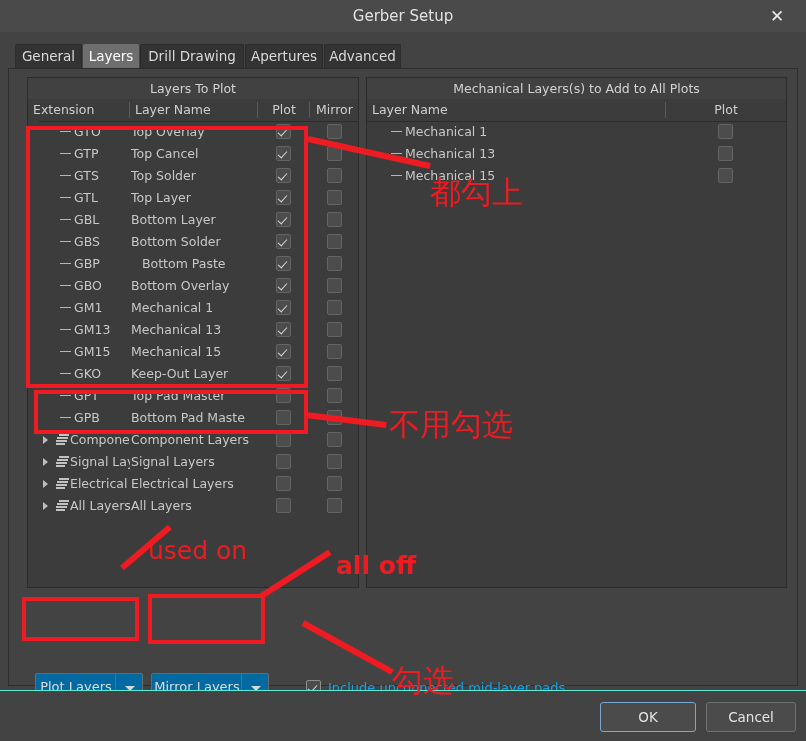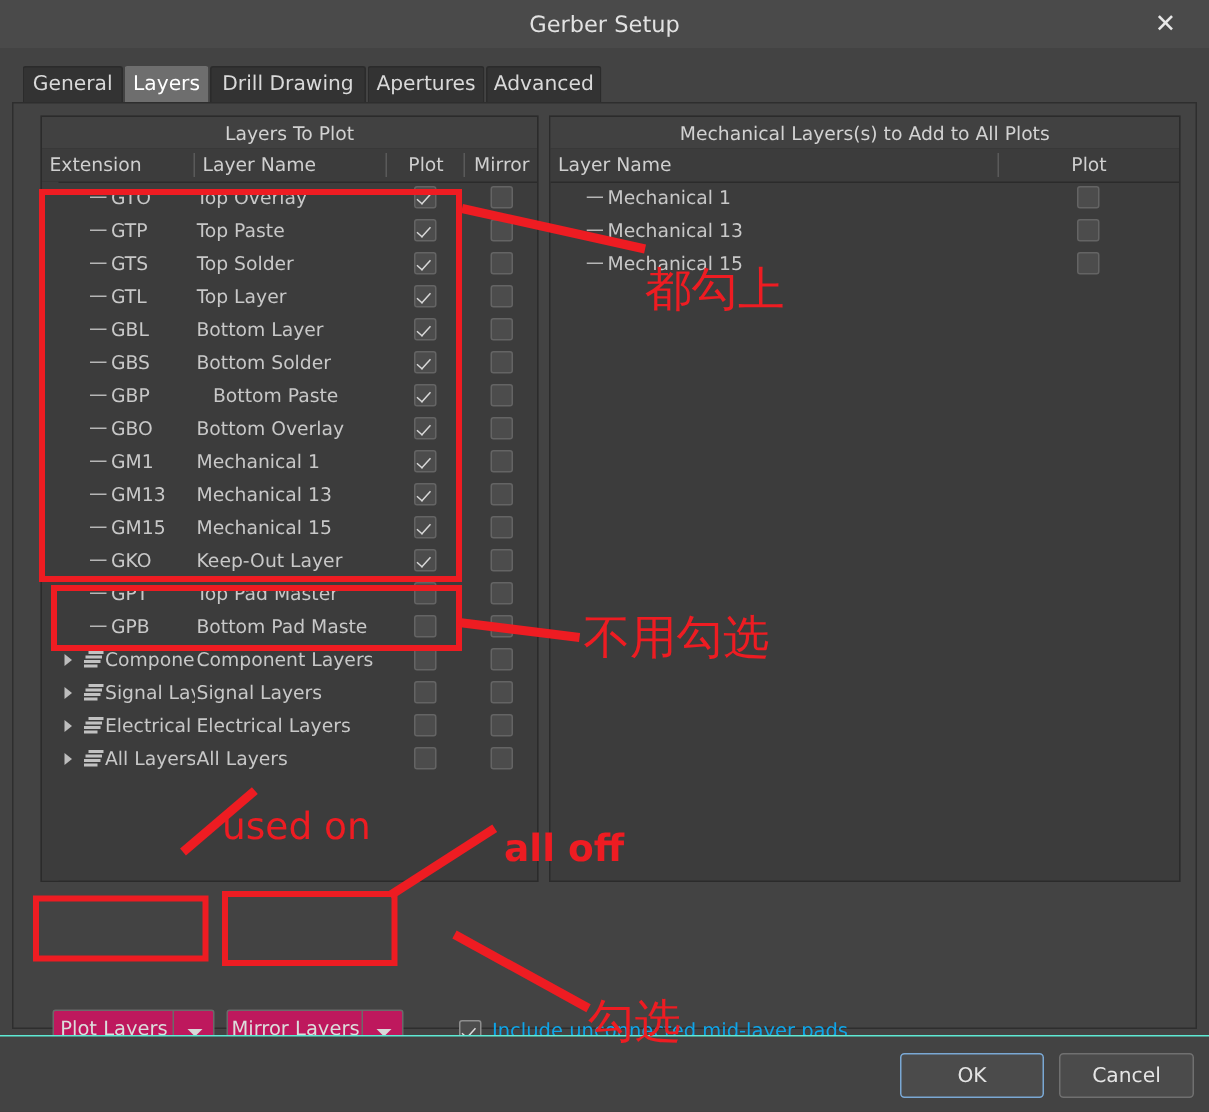--- a/index.html
+++ b/index.html
@@ -158,21 +158,21 @@
 
   
   .gutter {
     position: absolute; left: 0; top: 43px; bottom: 0; width: 11px;
     background: #3c3c3c;
   }
 
   
   .splitbtn {
     position: absolute; height: 28px;
-    background: #be185d;
+    background: #0369a1;
     border: 1px solid #6a6a6a;
     box-sizing: border-box;
     border-radius: 2px;
     cursor: pointer;
     text-decoration: underline;
   }
   .splitbtn .lbl {
     position: absolute; left: 0; top: 0; bottom: 0; right: 26px;
     line-height: 26px; text-align: center;
     font-size: 13px; color: #dcdcdc;
@@ -289,21 +289,21 @@
       <div class="gutter"></div>
       <div class="rows" id="left-rows">
           <div class="row" style="top: 0px;">
             <div class="cell" style="left: 32px; width: 72px;"><span class="dash"></span><span>GTO</span></div>
             <div class="cell" style="left: 103px; width: 130px;">Top Overlay</div>
             <div class="chk on" style="left: 248px;"></div>
             <div class="chk" style="left: 299px;"></div>
           </div>
           <div class="row" style="top: 22px;">
             <div class="cell" style="left: 32px; width: 72px;"><span class="dash"></span><span>GTP</span></div>
-            <div class="cell" style="left: 103px; width: 130px;">Top Paste</div>
+            <div class="cell" style="left: 103px; width: 130px;">Top Cancel</div>
             <div class="chk on" style="left: 248px;"></div>
             <div class="chk" style="left: 299px;"></div>
           </div>
           <div class="row" style="top: 44px;">
             <div class="cell" style="left: 32px; width: 72px;"><span class="dash"></span><span>GTS</span></div>
             <div class="cell" style="left: 103px; width: 130px;">Top Solder</div>
             <div class="chk on" style="left: 248px;"></div>
             <div class="chk" style="left: 299px;"></div>
           </div>
           <div class="row" style="top: 66px;">

